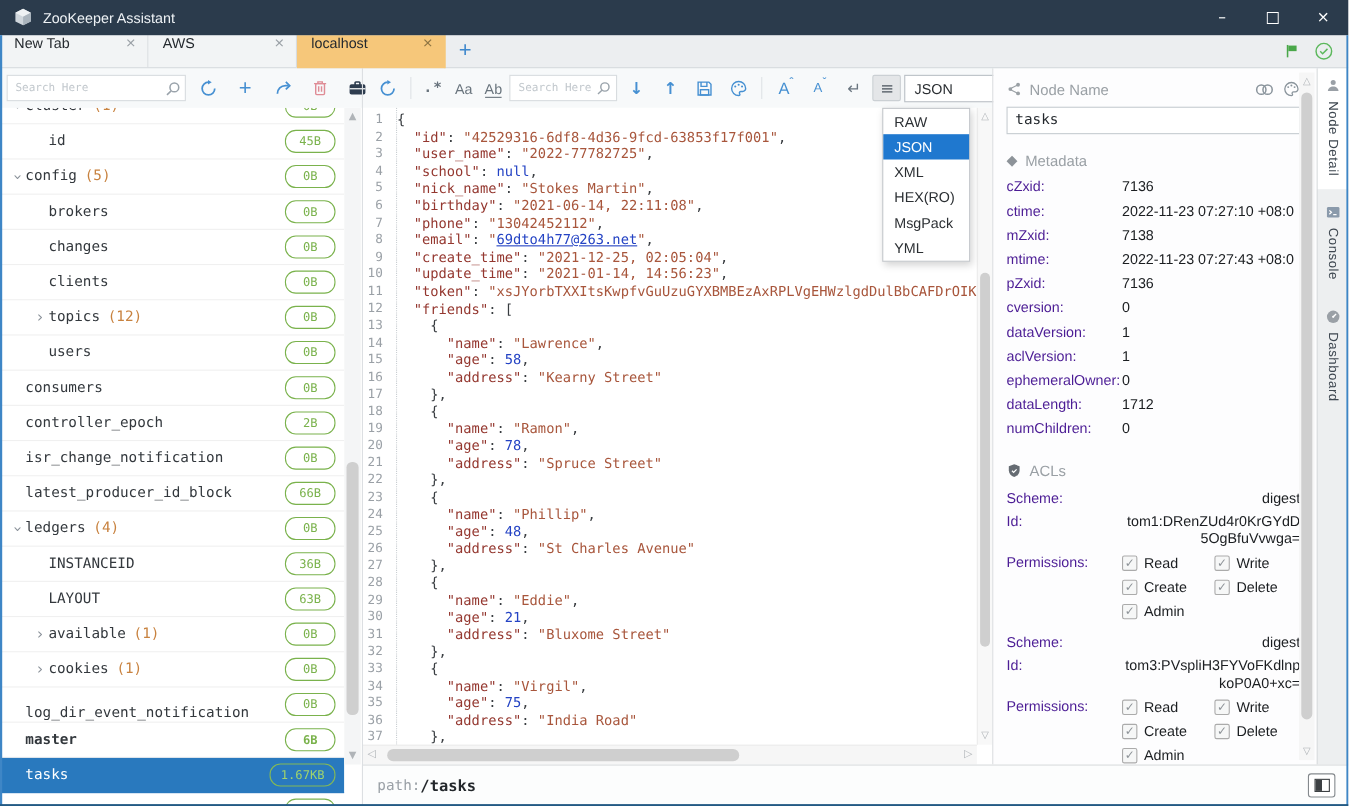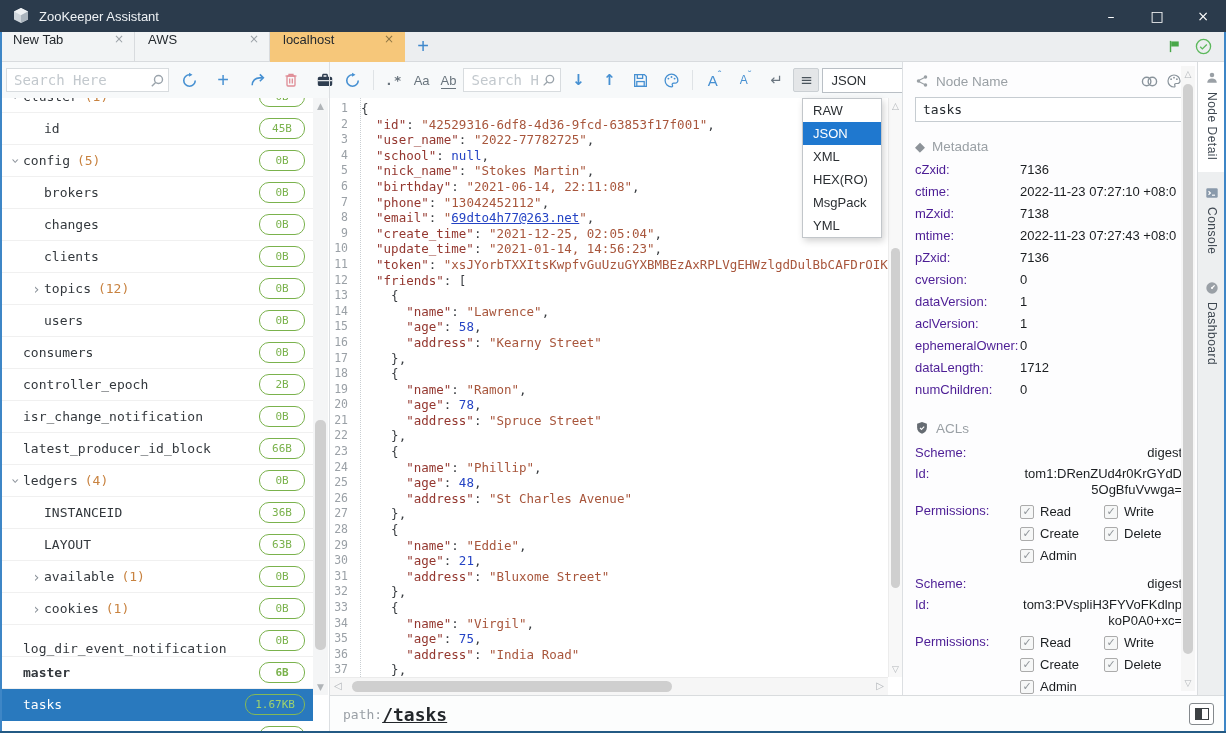--- a/index.html
+++ b/index.html
@@ -29,21 +29,21 @@
   .tab.active .tab-close{color:#8d7442;}
   .tab-add{width:36px;height:29px;display:flex;align-items:center;justify-content:center;
            color:#3f88cc;font-size:20px;}
   .tabbar-right{margin-left:auto;display:flex;align-items:center;gap:13px;padding-right:14px;}
 
   
   .left-toolbar{position:absolute;top:62px;left:0;width:330px;height:36px;background:#f7f9fa;
                 display:flex;align-items:center;padding:0 6px;gap:6px;z-index:5;}
   .search-box{position:relative;height:24px;background:#fff;border:1px solid #d8dcdf;flex:none;}
   .search-box input{width:100%;height:100%;border:none;outline:none;padding:0 22px 0 7px;
-                    font-family:"DejaVu Sans Mono",monospace;font-size:14px;color:#ec4899;background:transparent;}
+                    font-family:"DejaVu Sans Mono",monospace;font-size:10px;color:#ec4899;background:transparent;}
   .search-box input::placeholder{color:#c2c8cd;}
   .search-box .mag{position:absolute;right:3px;top:4px;width:16px;height:16px;}
   .tbtn{width:28px;height:28px;display:flex;align-items:center;justify-content:center;flex:none;}
   .sep{width:1px;height:20px;background:#dfe3e6;margin:0 4px;flex:none;}
   .txtbtn{color:#69747d;font-size:13px;padding:0 4px;flex:none;}
   .regex{font-weight:bold;letter-spacing:1px;}
   .wword span{border-bottom:1px solid #69747d;}
   .fontbtn{color:#4690d2;font-size:15px;position:relative;}
   .fontbtn .mark{font-size:11px;position:relative;top:-5px;}
   .fontbtn.small{font-size:12px;}
@@ -137,21 +137,21 @@
   .stab{display:flex;flex-direction:column;align-items:center;padding:9px 0 12px;gap:7px;margin-bottom:5px;}
   .stab.active{background:#fff;}
   .stab-label{writing-mode:vertical-rl;font-size:12px;color:#3e4750;letter-spacing:.5px;}
   .sicon{width:14px;height:14px;display:flex;}
 
   
   .statusbar{position:absolute;left:330px;right:0;bottom:0;height:38px;background:#fcfdfd;
              border-top:1px solid #d9dcde;display:flex;align-items:center;padding-left:13px;
              font-family:"DejaVu Sans Mono",monospace;z-index:9;}
   .path-label{color:#9aa0a6;font-size:13px;}
-  .path-value{color:#23272b;font-size:18px;font-weight:bold;text-decoration:underline;}
+  .path-value{color:#23272b;font-size:14px;font-weight:bold;}
   .panel-toggle{position:absolute;right:12px;top:7px;width:25px;height:22px;border:1px solid #84898d;
                 border-radius:3px;background:#fff;display:flex;align-items:center;justify-content:center;}
   .pt-inner{width:14px;height:12px;border:1px solid #3c4043;
             background:linear-gradient(to right,#3c4043 0 50%,#fff 50%);}
 
   
   .edge-l{position:absolute;left:0;top:32px;bottom:0;width:2px;background:#3e86c6;z-index:50;}
   .edge-r{position:absolute;right:0;top:32px;bottom:0;width:2px;background:#3e86c6;z-index:50;}
   .edge-b{position:absolute;left:0;right:0;bottom:0;height:2px;background:#235a84;z-index:51;}
 </style>

